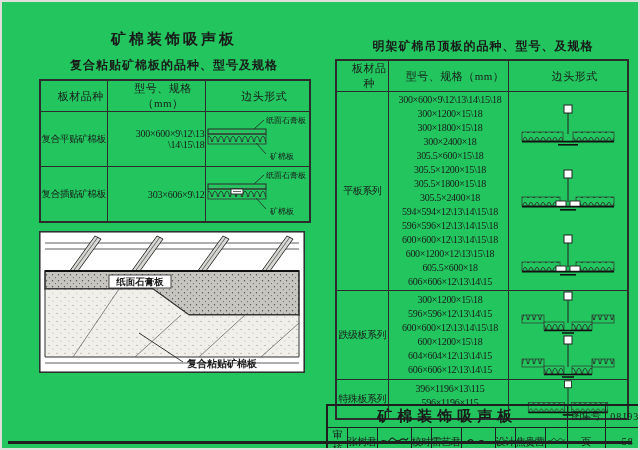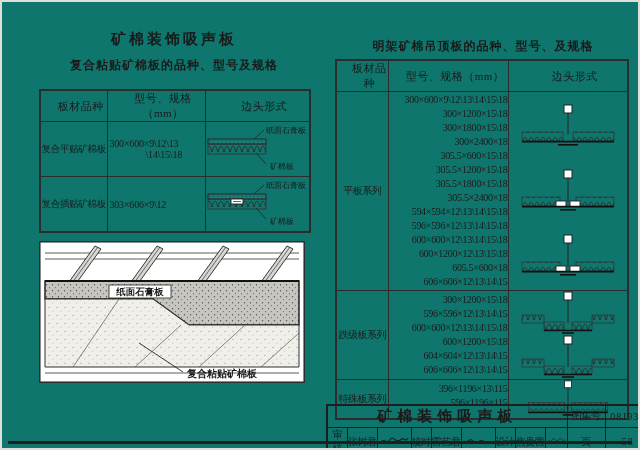--- a/index.html
+++ b/index.html
@@ -1,42 +1,42 @@
 <!DOCTYPE html>
 <html><head>
 <meta charset="utf-8">
 <style>
   * { box-sizing: border-box; margin: 0; padding: 0; }
   html,body { width:640px; height:450px; }
   body { background:#dededa; font-family:"Liberation Serif","DejaVu Serif",serif; color:#1a1a1a; }
-  #page { position:relative; width:636px; height:446px; margin:2px; background:#0f766e; overflow:hidden; }
+  #page { position:relative; width:636px; height:446px; margin:2px; background:#22c55e; overflow:hidden; }
 
   
   .left-col { position:absolute; left:37px; top:28px; width:270px; }
   .doc-title { text-align:center; font-size:15px; font-weight:bold; letter-spacing:3px; height:20px; margin-bottom:7px; }
   .intro { font-size:11px; line-height:16px; text-align:justify; text-indent:2em; margin-bottom:9px; letter-spacing:0.2px; }
-  .tbl-title { text-align:center; font-size:12px; font-weight:bold; margin-bottom:15px; letter-spacing:1px; }
+  .tbl-title { text-align:center; font-size:12px; font-weight:bold; margin-bottom:5px; letter-spacing:1px; }
   table { border-collapse:collapse; table-layout:fixed; }
   .spec-table { border:2px solid #2c2c2c; width:270px; }
   .spec-table th, .spec-table td { border:1px solid #2c2c2c; text-align:center; vertical-align:middle; overflow:hidden; }
   .spec-table th { font-size:11px; font-weight:normal; height:18px; letter-spacing:0.5px;padding-left:14px; }
   #t1 tbody tr { height:53px; }
   #t1 .name { font-size:9.5px; letter-spacing:-0.3px; }
-  #t1 .spec { font-size:10px; text-align:left; padding-left:2px; letter-spacing:-0.2px; }
+  #t1 .spec { font-size:10px; text-align:right; padding-left:8px; letter-spacing:-0.2px; }
   #t1 .spec .l2 { padding-left:36px; }
   #t1 .form { padding:1px 0; }
 
   .figure-wrap { margin-top:8px; }
 
   
   .right-col { position:absolute; left:333px; top:36px; width:296px; }
   .right-col .tbl-title { margin-bottom:4px; }
   #t2 { width:292px; }
   #t2 .series { font-size:10px; letter-spacing:-0.5px; }
-  #t2 .sizes { text-align:right; padding:1px 0 1px 4px; }
+  #t2 .sizes { text-align:center; padding:1px 0 1px 4px; }
   .size { font-size:10px; line-height:14px; white-space:nowrap; letter-spacing:-0.3px; }
   #t2 .forms-col { vertical-align:middle; }
   .forms-stack { display:flex; flex-direction:column; justify-content:space-around; align-items:center; height:100%; }
   .g1 .sizes-box { height:196px; }
   .g2 .sizes-box { height:84px; }
   .g3 .sizes-box { height:34px; }
   .g1 .forms-stack { height:196px; }
   .g2 .forms-stack { height:88px; }
   .g3 .forms-stack { height:38px; }
 

